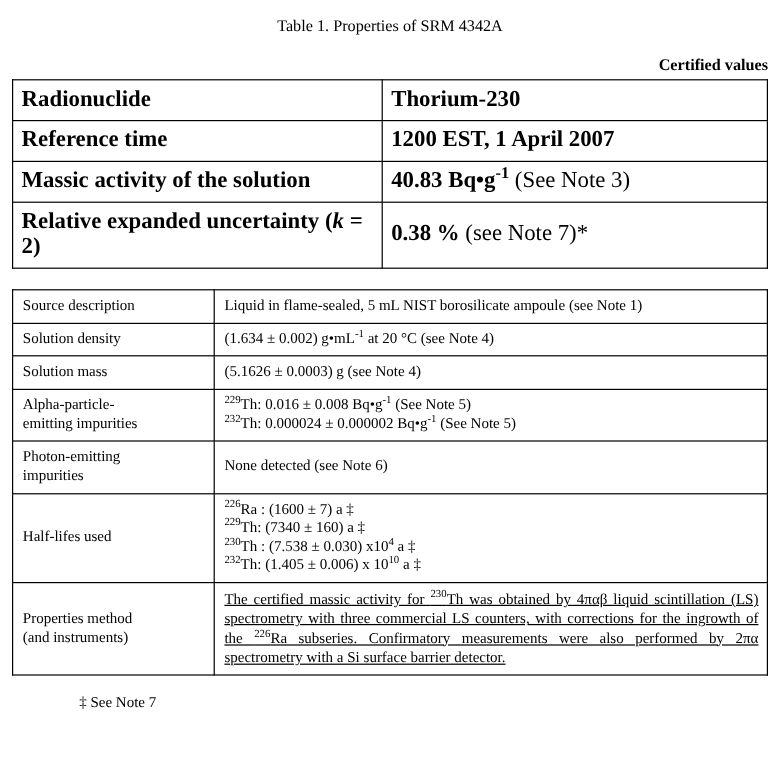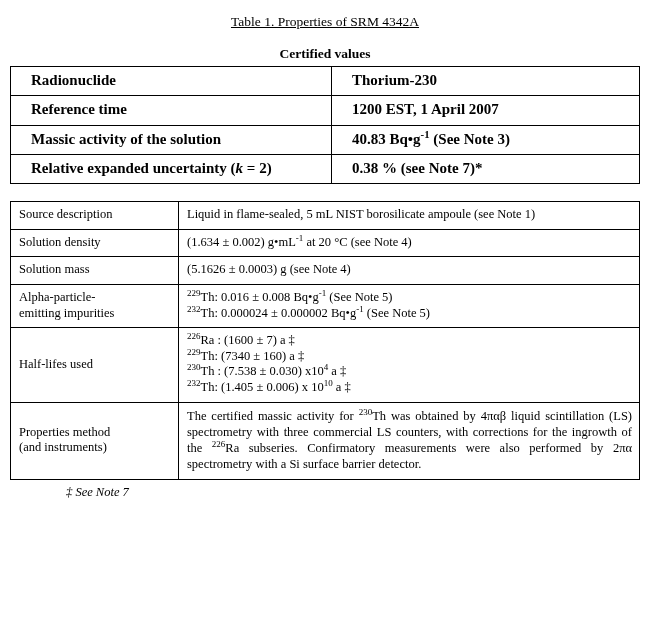--- a/index.html
+++ b/index.html
@@ -19,52 +19,51 @@
     width: 650px;
     height: 640px;
     box-sizing: border-box;
     padding: 0 10px;
   }
   .doc-title {
     text-align: center;
     font-size: 13.5px;
     margin-top: 14px;
     margin-bottom: 16px;
-    text-decoration: underline;
   }
   .section-heading {
-    text-align: center;
+    text-align: right;
     font-weight: bold;
     font-size: 13.5px;
     margin-bottom: 4px;
   }
   .section-heading.plain {
     font-weight: normal;
   }
   table {
     border-collapse: collapse;
     width: 100%;
     table-layout: fixed;
   }
   .certified-table {
     border: 1.5px solid #000;
   }
   .certified-table td {
     border: 1px solid #000;
-    padding: 5px 7px 6px 20px;
-    font-size: 15px;
+    padding: 5px 7px 6px 7px;
+    font-size: 19px;
     font-weight: bold;
     vertical-align: middle;
     line-height: 1.15;
   }
   .certified-table td.label {
     width: 293px;
   }
   .certified-table td .normal {
-    font-weight: bold;
+    font-weight: normal;
   }
   .gap {
     height: 16px;
   }
   .uncert-table {
     border: 1.5px solid #000;
     margin-top: 1px;
   }
   .uncert-table td {
     border: 1px solid #000;
@@ -75,39 +74,39 @@
   }
   .uncert-table td.label {
     width: 152px;
   }
   .uncert-table td.val {
     text-align: left;
   }
   .uncert-table td.justify {
     text-align: justify;
     line-height: 1.3;
+    text-decoration: underline;
   }
   .lines div {
     white-space: nowrap;
   }
   sup {
     font-size: 0.72em;
     vertical-align: super;
     line-height: 0;
   }
   sub {
     font-size: 0.72em;
     vertical-align: sub;
     line-height: 0;
   }
   .footnote {
     font-size: 12.5px;
-    margin-top: 5px;
+    margin-top: 15px;
     padding-left: 56px;
-    font-style: italic;
   }
   .ital {
     font-style: italic;
   }
 </style>
 </head>
 <body>
 
 <div class="page">
 
@@ -157,20 +156,27 @@
         <td class="label">
           <div>Alpha-particle-</div>
           <div>emitting impurities</div>
         </td>
         <td class="val lines">
           <div><sup>229</sup><span>Th: 0.016 ± 0.008 Bq•g</span><sup>-1</sup><span> (See Note 5)</span></div>
           <div><sup>232</sup><span>Th: 0.000024 ± 0.000002 Bq•g</span><sup>-1</sup><span> (See Note 5)</span></div>
         </td>
       </tr>
       <tr>
+        <td class="label">
+          <div>Photon-emitting</div>
+          <div>impurities</div>
+        </td>
+        <td class="val">None detected (see Note 6)</td>
+      </tr>
+      <tr>
         <td class="label">Half-lifes used</td>
         <td class="val lines">
           <div><sup>226</sup><span>Ra : (1600 ± 7) a </span><span>‡</span></div>
           <div><sup>229</sup><span>Th:  (7340 ± 160) a </span><span>‡</span></div>
           <div><sup>230</sup><span>Th : (7.538 ± 0.030) x10</span><sup>4</sup><span> a </span><span>‡</span></div>
           <div><sup>232</sup><span>Th:  (1.405 ± 0.006) x 10</span><sup>10</sup><span> a </span><span>‡</span></div>
         </td>
       </tr>
       <tr>
         <td class="label">

